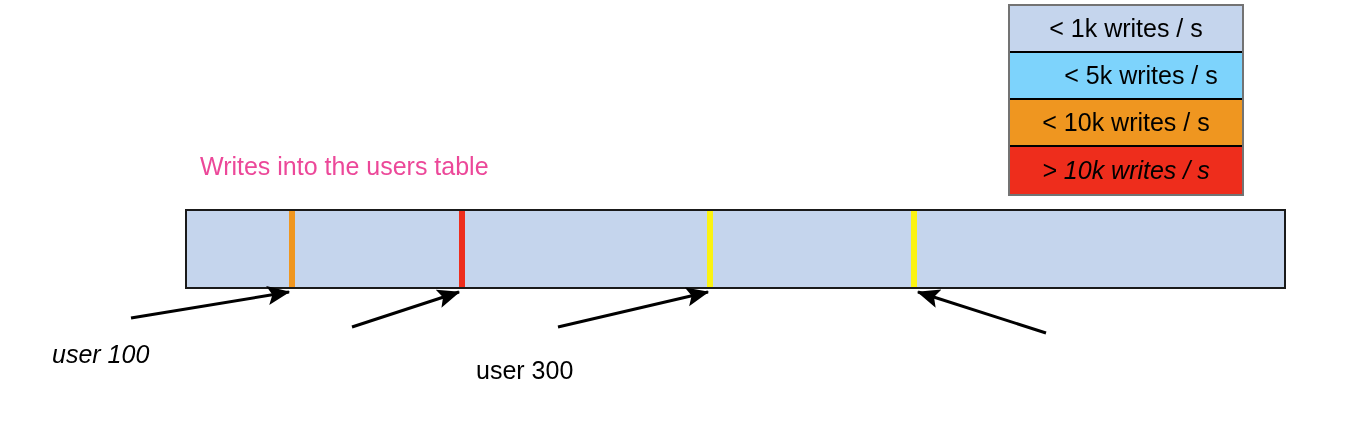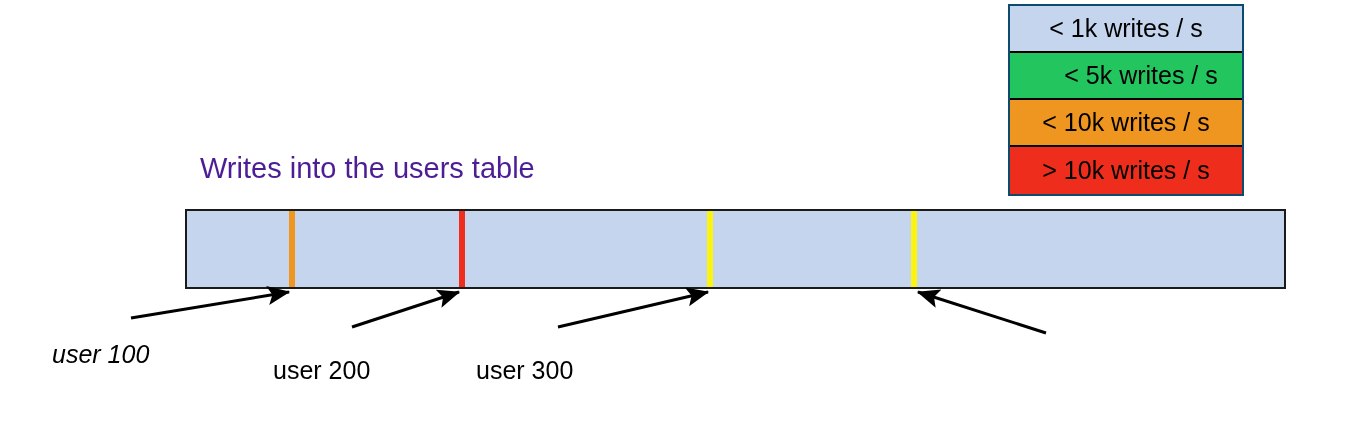--- a/index.html
+++ b/index.html
@@ -18,21 +18,21 @@
     background: #ffffff;
     overflow: hidden;
   }
 
   
   .legend {
     position: absolute;
     left: 1008px;
     top: 4px;
     width: 236px;
-    border: 2px solid #0c4a6e;
+    border: 2px solid #737373;
     box-sizing: border-box;
   }
   .legend-row {
     height: 47px;
     box-sizing: border-box;
     display: flex;
     align-items: center;
     justify-content: center;
     border-bottom: 2px solid #000000;
   }
@@ -45,22 +45,22 @@
     line-height: 1;
     letter-spacing: 0px;
     white-space: nowrap;
   }
 
   
   .chart-title {
     position: absolute;
     left: 200px;
     top: 152px;
-    font-size: 29px;
-    color: #4c1d95;
+    font-size: 25px;
+    color: #ec4899;
     white-space: nowrap;
   }
 
   
   .bar-wrap {
     position: absolute;
     left: 185px;
     top: 209px;
     width: 1101px;
     height: 80px;
@@ -95,27 +95,27 @@
 </style>
 </head>
 <body>
 
 <div id="canvas">
 
   <div class="legend">
     <div class="legend-row" style="background:#c5d5ed;">
       <span class="legend-label">&lt; 1k writes / s</span>
     </div>
-    <div class="legend-row" style="background:#22c55e;padding-left:30px;">
+    <div class="legend-row" style="background:#7dd3fc;padding-left:30px;">
       <span class="legend-label">&lt; 5k writes / s</span>
     </div>
     <div class="legend-row" style="background:#ef9620;">
       <span class="legend-label">&lt; 10k writes / s</span>
     </div>
-    <div class="legend-row" style="background:#ee2d1c;">
+    <div class="legend-row" style="background:#ee2d1c;font-style:italic;">
       <span class="legend-label">&gt; 10k writes / s</span>
     </div>
   </div>
 
   <div class="chart-title">Writes into the users table</div>
 
   <div class="bar-wrap">
     <div class="marker" style="left:102px; background:#ef9620;"></div>
     <div class="marker" style="left:272px; background:#ee2d1c;"></div>
     <div class="marker" style="left:520px; background:#fbf312;"></div>
@@ -128,16 +128,15 @@
         <path d="M0,0 L7.6,3.2 L0,6.4 L1.6,3.2 z" fill="#000000"></path>
       </marker>
     </defs>
     <line x1="131" y1="318" x2="289" y2="292" stroke="#000000" stroke-width="3" marker-end="url(#ah)"></line>
     <line x1="352" y1="327" x2="459" y2="292" stroke="#000000" stroke-width="3" marker-end="url(#ah)"></line>
     <line x1="558" y1="327" x2="708" y2="292" stroke="#000000" stroke-width="3" marker-end="url(#ah)"></line>
     <line x1="1046" y1="333" x2="918" y2="292" stroke="#000000" stroke-width="3" marker-end="url(#ah)"></line>
   </svg>
 
   <div class="user-label" style="left:52px; top:340px;font-style:italic;">user 100</div>
-  <div class="user-label" style="left:273px; top:356px;">user 200</div>
   <div class="user-label" style="left:476px; top:356px;">user 300</div>
 
 </div>
 
 </body></html>

